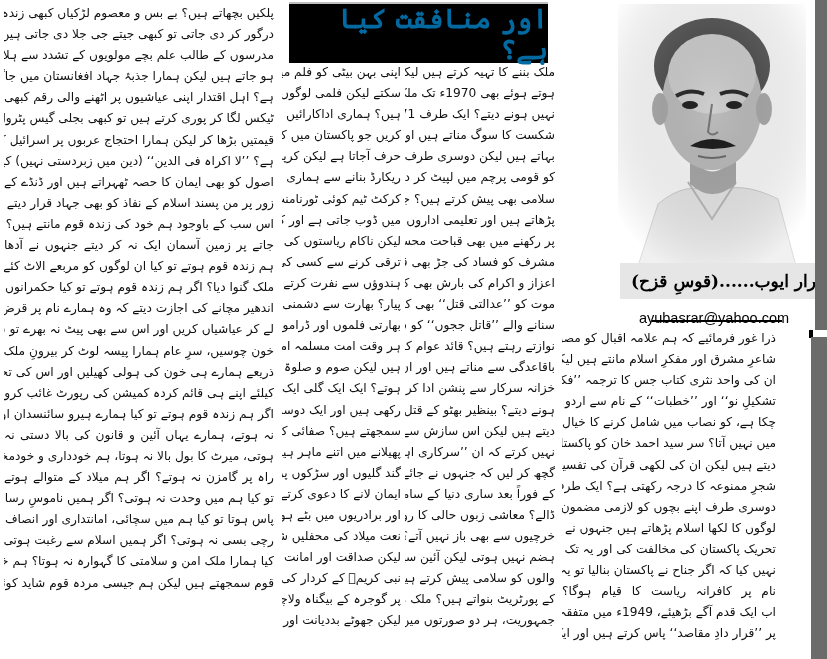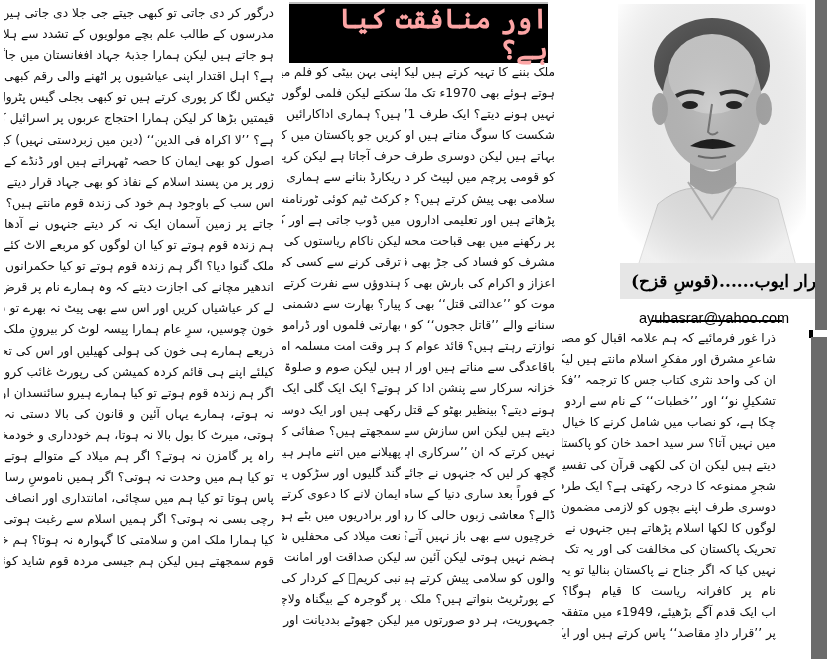--- a/index.html
+++ b/index.html
@@ -19,21 +19,21 @@
   #col-mid    { left: 280px; top: 62px; width: 118px; height: 592px; }
   #col-right  { left: 405px; top: 62px; width: 150px; height: 592px; }
   #col-far    { left: 562px; top: 328px; width: 214px; height: 326px; }
 
   .title-box {
     position: absolute; left: 289px; top: 2px; width: 259px; height: 59px;
     background: #000; display: flex; align-items: center; justify-content: center;
     border-top: 2px solid #bfbfbf;
   }
   .title-text {
-    color: #fca5a5; direction: rtl; font-family: "DejaVu Serif", serif;
+    color: #0369a1; direction: rtl; font-family: "DejaVu Serif", serif;
     font-size: 27px; font-weight: bold; letter-spacing: 0.5px;
   }
 
   .photo {
     position: absolute; left: 618px; top: 4px; width: 188px; height: 262px;
     background: #fff; overflow: hidden;
   }
   .byline {
     position: absolute; left: 620px; top: 263px; width: 227px; height: 36px;
     background: #e6e6e6; direction: rtl; display: flex; align-items: center; justify-content: center;
@@ -177,20 +177,21 @@
     <span class="line">گند گلیوں اور سڑکوں پر ہی چھوڑ دیتے ہیں، ایک خدا پر</span>
     <span class="line">ایمان لانے کا دعوی کرتے ہیں لیکن اتنے فرقوں، ذاتوں</span>
     <span class="line">اور برادریوں میں بٹے ہوئے ہیں کہ گنتی محال ہوگئی ہے؟</span>
     <span class="line">نعت میلاد کی محفلیں شان و شوکت سے منعقد کرتے ہیں</span>
     <span class="line">لیکن صداقت اور امانت کی راہ پر چلنے کا نام نہیں لیتے جو</span>
     <span class="line">نبی کریمؐ کے کردار کی بنیاد تھی؟ ناموسِ رسالت کے نام</span>
     <span class="line">پر گوجرہ کے بیگناہ ولاچار عیسائیوں کو زندہ جلا دیتے ہیں</span>
     <span class="line">لیکن جھوٹے بددیانت اور ظالم حکمرانوں کی راہ میں</span>
   </div>
 <div class="col" id="col-left">
+    <span class="line">پلکیں بچھاتے ہیں؟ بے بس و معصوم لڑکیاں کبھی زندہ</span>
     <span class="line">درگور کر دی جاتی تو کبھی جیتے جی جلا دی جاتی ہیں،</span>
     <span class="line">مدرسوں کے طالب علم بچے مولویوں کے تشدد سے ہلاک</span>
     <span class="line">ہو جاتے ہیں لیکن ہمارا جذبۂ جہاد افغانستان میں جاگتا</span>
     <span class="line">ہے؟ اہل اقتدار اپنی عیاشیوں پر اٹھنے والی رقم کبھی ہم پر</span>
     <span class="line">ٹیکس لگا کر پوری کرتے ہیں تو کبھی بجلی گیس پٹرول کی</span>
     <span class="line">قیمتیں بڑھا کر لیکن ہمارا احتجاج عربوں پر اسرائیل کی</span>
     <span class="line">ہے؟ ’’لا اکراہ فی الدین‘‘ (دین میں زبردستی نہیں) کے</span>
     <span class="line">اصول کو بھی ایمان کا حصہ ٹھہراتے ہیں اور ڈنڈے کے</span>
     <span class="line">زور پر من پسند اسلام کے نفاذ کو بھی جہاد قرار دیتے ہیں؟</span>
     <span class="line">اس سب کے باوجود ہم خود کی زندہ قوم مانتے ہیں؟ اگر</span>

